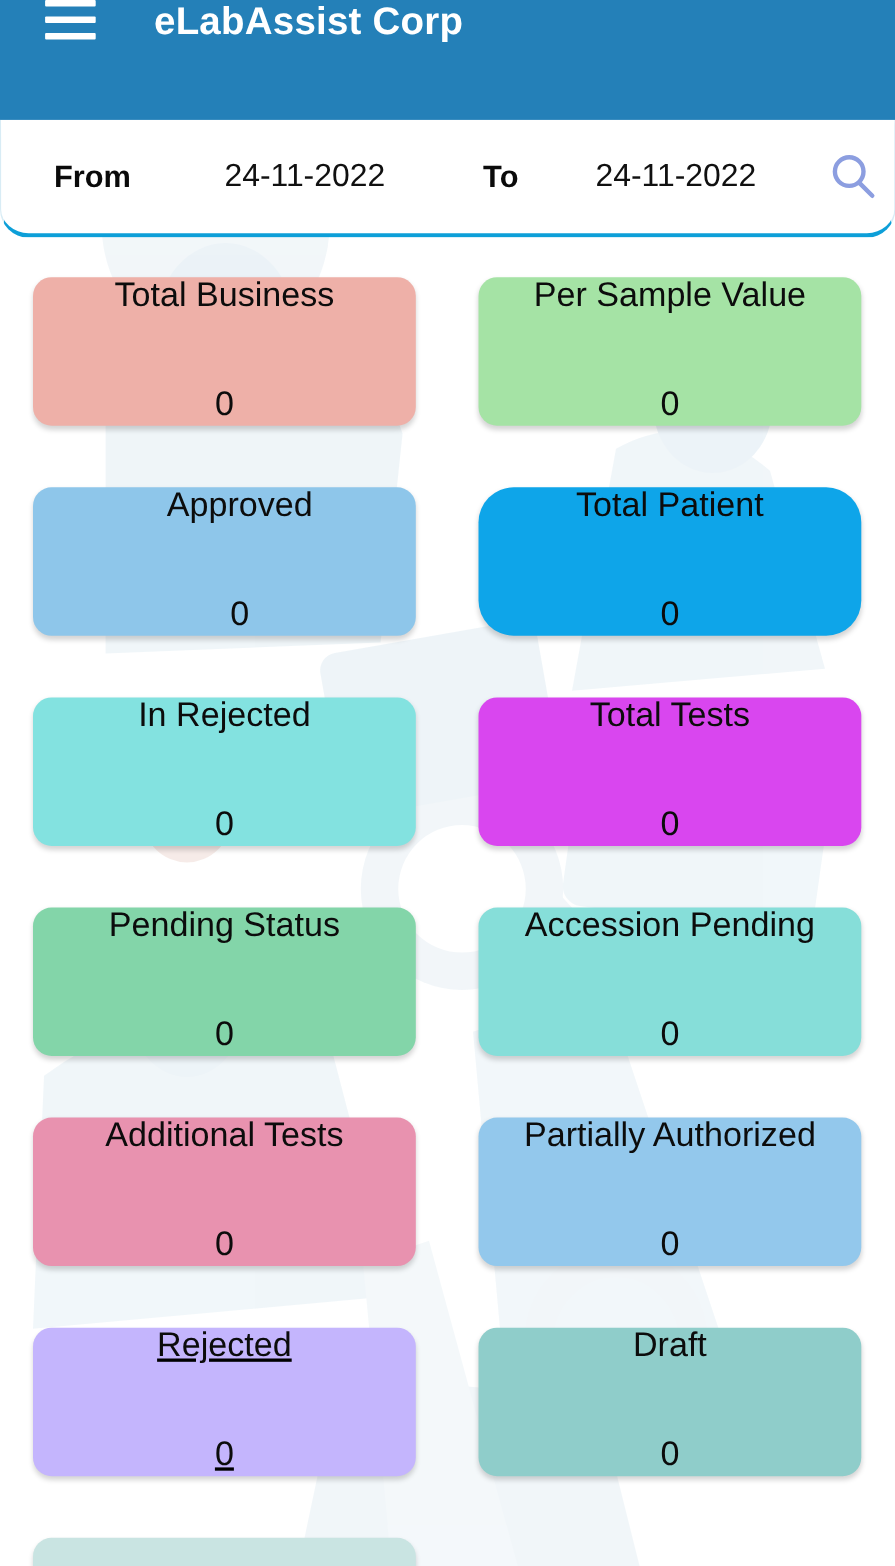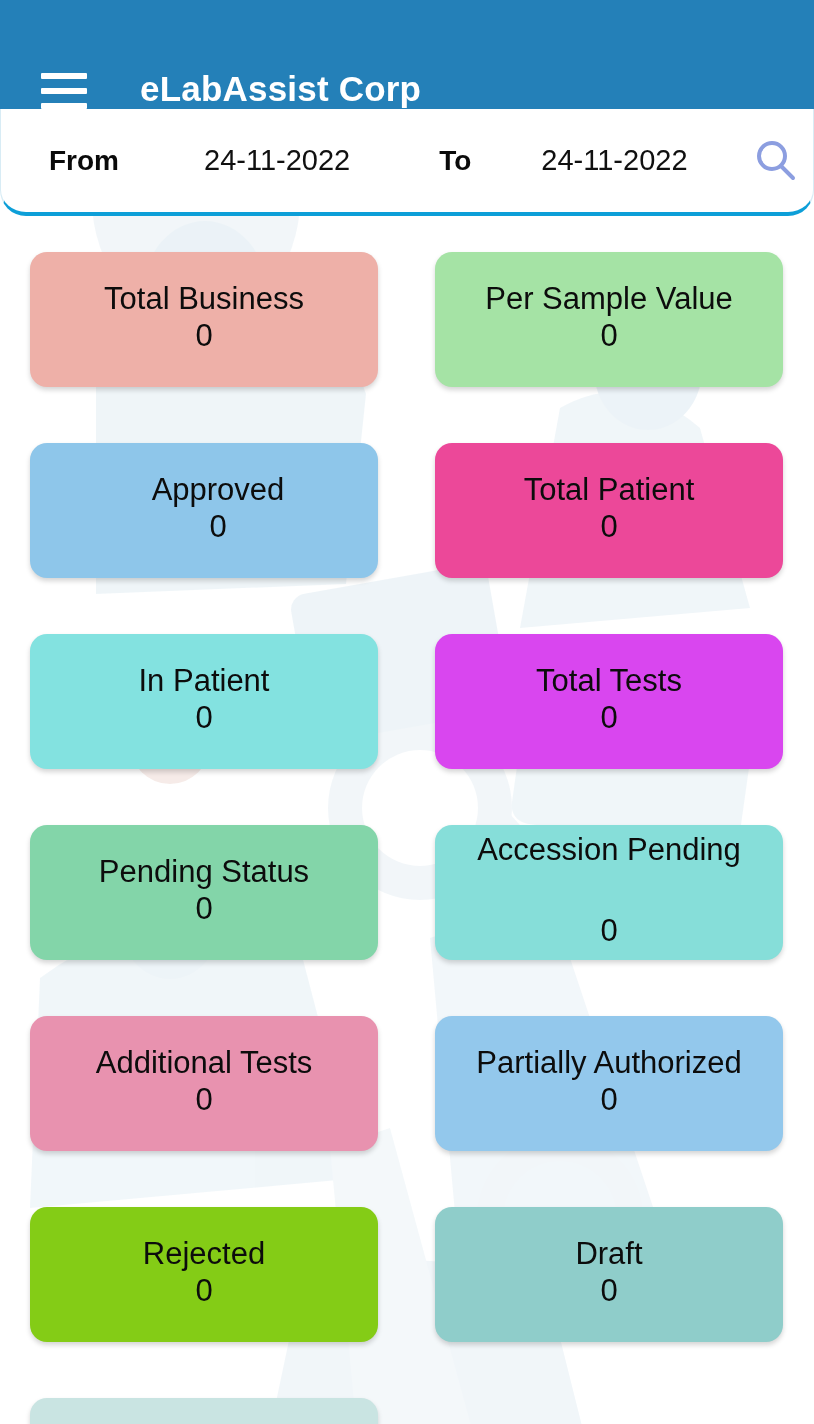--- a/index.html
+++ b/index.html
@@ -31,21 +31,21 @@
   }
   .watermark svg { display:block; width:100%; height:100%; }
 
   
   .appbar {
     position:absolute;
     left:0; top:0;
     width:814px; height:109px;
     background:#2480b8;
     display:flex;
-    align-items:flex-end;
+    align-items:flex-start;
     z-index:5;
   }
   .hamburger {
     width:46px; height:36px;
     margin-left:41px;
     display:flex;
     flex-direction:column;
     justify-content:space-between;
     cursor:pointer;
   }
@@ -121,21 +121,21 @@
     justify-content:space-between;
     margin-bottom:56px;
   }
   .tile {
     width:348px;
     height:135px;
     border-radius:17px;
     display:flex;
     flex-direction:column;
     align-items:center;
-    justify-content:center;
+    justify-content:space-between;
     box-shadow:0 3px 5px rgba(0,0,0,0.17);
     cursor:pointer;
     overflow:hidden;
   }
   .tile-title {
     font-size:31px;
     line-height:1.06;
     color:#0c0c0c;
     text-align:center;
     white-space:nowrap;
@@ -226,29 +226,29 @@
         <div class="tile-title">Per Sample Value</div>
         <div class="tile-value">0</div>
       </div>
     </div>
 
     <div class="tile-row">
       <div class="tile" style="background-color: rgb(142, 198, 234); padding-left: 28px;">
         <div class="tile-title">Approved</div>
         <div class="tile-value">0</div>
       </div>
-      <div class="tile" style="background-color: #ec4899;">
+      <div class="tile" style="background-color: #0ea5e9; border-radius: 32px;">
         <div class="tile-title">Total Patient</div>
         <div class="tile-value">0</div>
       </div>
     </div>
 
     <div class="tile-row">
       <div class="tile" style="background-color: rgb(131, 226, 224);">
-        <div class="tile-title">In Patient</div>
+        <div class="tile-title">In Rejected</div>
         <div class="tile-value">0</div>
       </div>
       <div class="tile" style="background-color: #d946ef;">
         <div class="tile-title">Total Tests</div>
         <div class="tile-value">0</div>
       </div>
     </div>
 
     <div class="tile-row">
       <div class="tile" style="background-color: rgb(131, 213, 169);">
@@ -266,21 +266,21 @@
         <div class="tile-title">Additional Tests</div>
         <div class="tile-value">0</div>
       </div>
       <div class="tile" style="background-color: rgb(147, 200, 236);">
         <div class="tile-title">Partially Authorized</div>
         <div class="tile-value">0</div>
       </div>
     </div>
 
     <div class="tile-row">
-      <div class="tile" style="background-color: #84cc16;">
+      <div class="tile" style="background-color: #c4b5fd; text-decoration: underline;">
         <div class="tile-title">Rejected</div>
         <div class="tile-value">0</div>
       </div>
       <div class="tile" style="background-color: rgb(143, 205, 202);">
         <div class="tile-title">Draft</div>
         <div class="tile-value">0</div>
       </div>
     </div>
 
     <div class="tile-peek-row">

